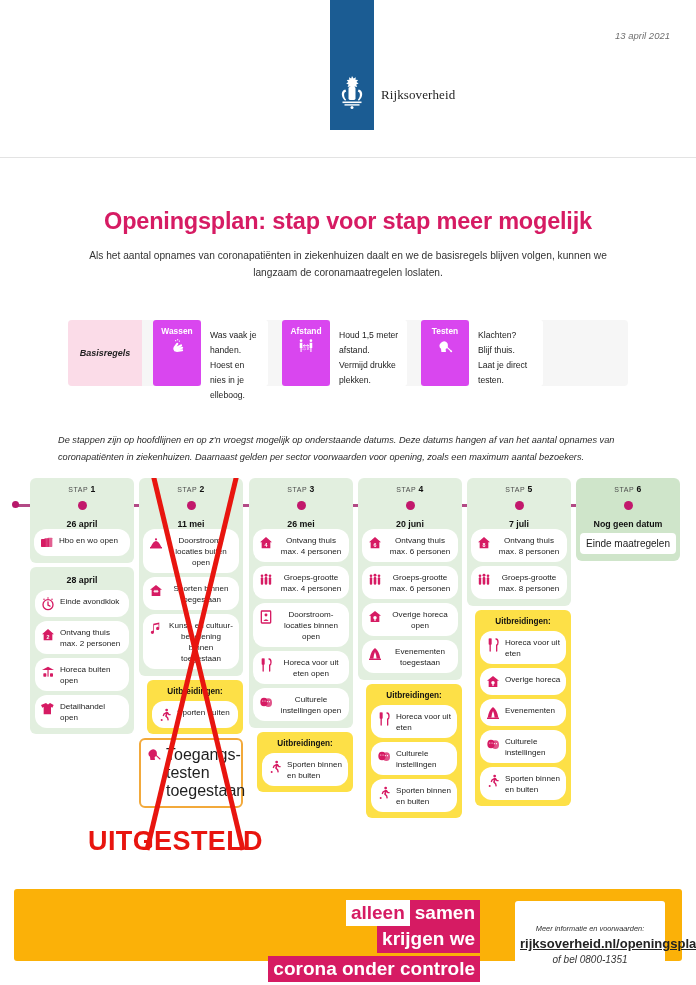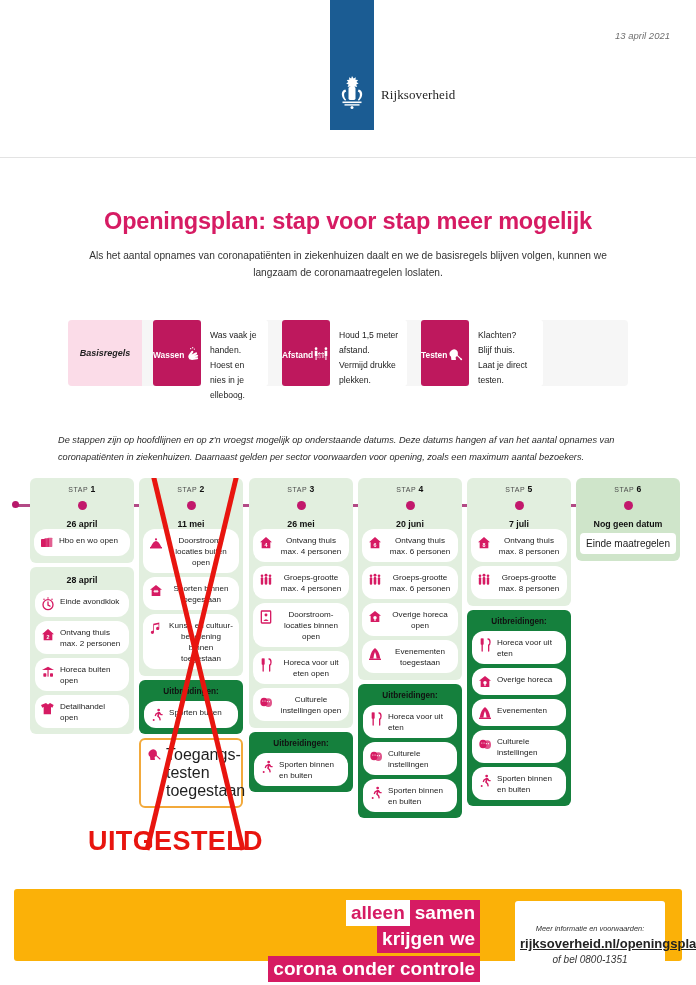--- a/index.html
+++ b/index.html
@@ -49,22 +49,22 @@
     background:#f6f6f6;border-radius:4px;
     display:flex;align-items:stretch;
   }
   .rules-label{
     width:74px;background:#fbdce8;border-radius:4px 0 0 4px;
     display:flex;align-items:center;justify-content:center;
     font-size:9px;font-style:italic;font-weight:bold;color:#222;
   }
   .rule-group{display:flex;margin-left:11px;}
   .rule-tile{
-    width:48px;background:#be185d;border-radius:3px;
-    color:#fff;display:flex;flex-direction:row;align-items:center;
+    width:48px;background:#d946ef;border-radius:3px;
+    color:#fff;display:flex;flex-direction:column;align-items:center;
     padding-top:6px;box-sizing:border-box;
   }
   .rule-tile .rt-name{font-size:8.4px;font-weight:bold;margin-bottom:2px;}
   .rule-text{
     background:#fff;border-radius:0 3px 3px 0;
     padding:8px 8px 0 9px;box-sizing:border-box;
     font-size:8.6px;line-height:1.75;color:#222;
   }
   .rt-w{width:115px;}
   .rt-a{width:125px;}
@@ -102,21 +102,21 @@
   .col-step b{font-size:8.6px;color:#111;}
   .col-dot{
     width:9px;height:9px;border-radius:50%;background:#c2186c;
     margin:7px auto 9px;position:relative;z-index:3;
   }
   .col-date{font-size:8.8px;font-weight:bold;color:#111;}
   .panel{
     background:#e2efdf;border-radius:6px;margin-top:4px;
     padding:5px 5px 6px;box-sizing:border-box;
   }
-  .panel.blue{background:#15803d;}
+  .panel.blue{background:#fde047;margin-left:8px;}
   .panel-title{
     font-size:8.2px;font-weight:bold;text-align:center;color:#111;
     padding:2px 0 5px;
   }
   .panel-date{
     font-size:8.8px;font-weight:bold;text-align:center;color:#111;
     padding:3px 0 5px;
   }
   .card{
     background:#fff;border-radius:12px;

